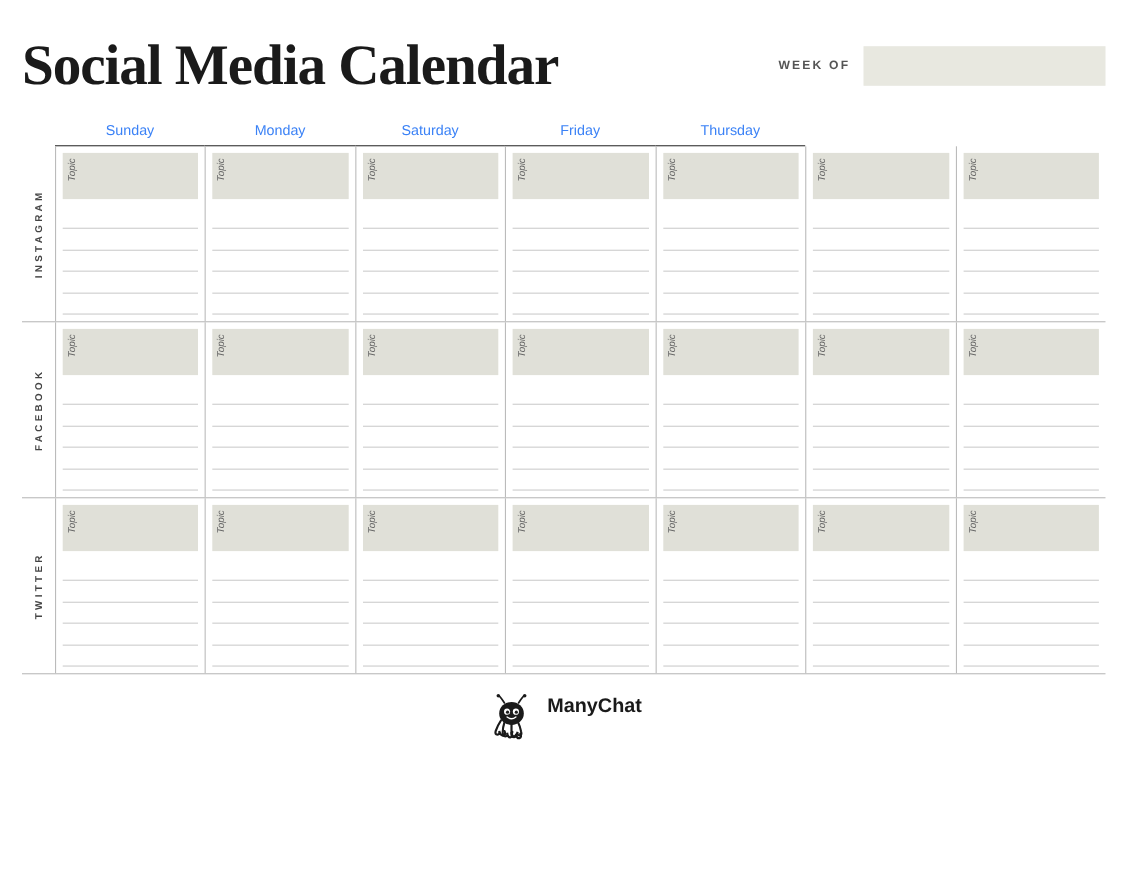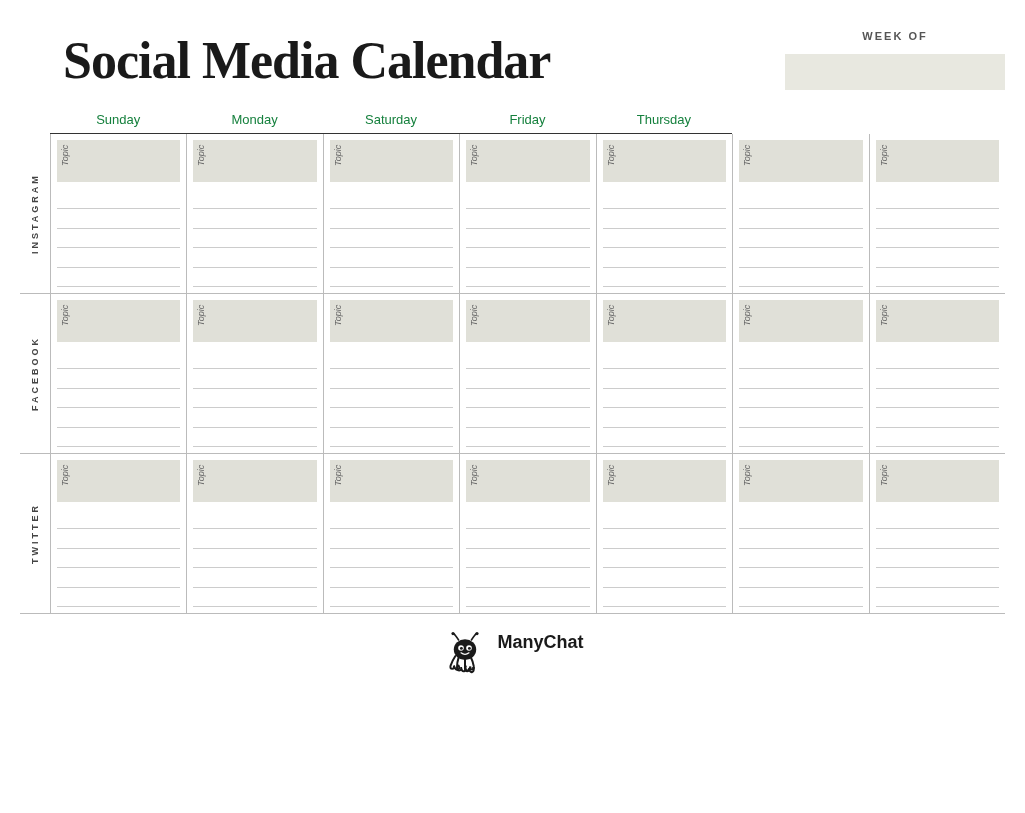--- a/index.html
+++ b/index.html
@@ -31,28 +31,26 @@
       justify-content: space-between;
       margin-bottom: 18px;
     }
 
     .title {
       font-size: 52px;
       font-weight: 700;
       color: #1a1a1a;
       font-family: Georgia, serif;
       letter-spacing: -1px;
-      margin-left: 43px;
     }
 
     .week-of-container {
       display: flex;
       align-items: center;
       gap: 12px;
-      flex-direction: column;
     }
 
     .week-of-label {
       font-size: 11px;
       font-weight: 700;
       letter-spacing: 2px;
       color: #555;
       font-family: Arial, sans-serif;
     }
 
@@ -72,21 +70,21 @@
     }
 
     .day-header-spacer {
       
     }
 
     .day-header {
       text-align: center;
       font-size: 13px;
       font-family: Arial, sans-serif;
-      color: #15803d;
+      color: #3b82f6;
       padding: 4px 0 6px 0;
       border-bottom: 1.5px solid #333;
     }
 
     
     .sections {
       width: 100%;
     }
 
     .section {

